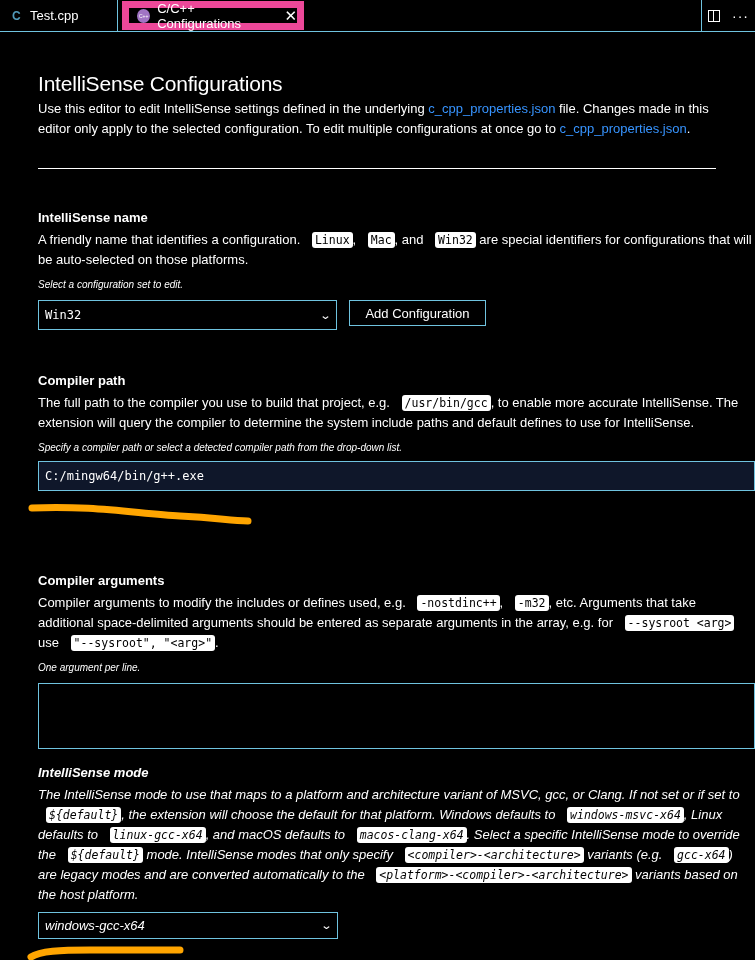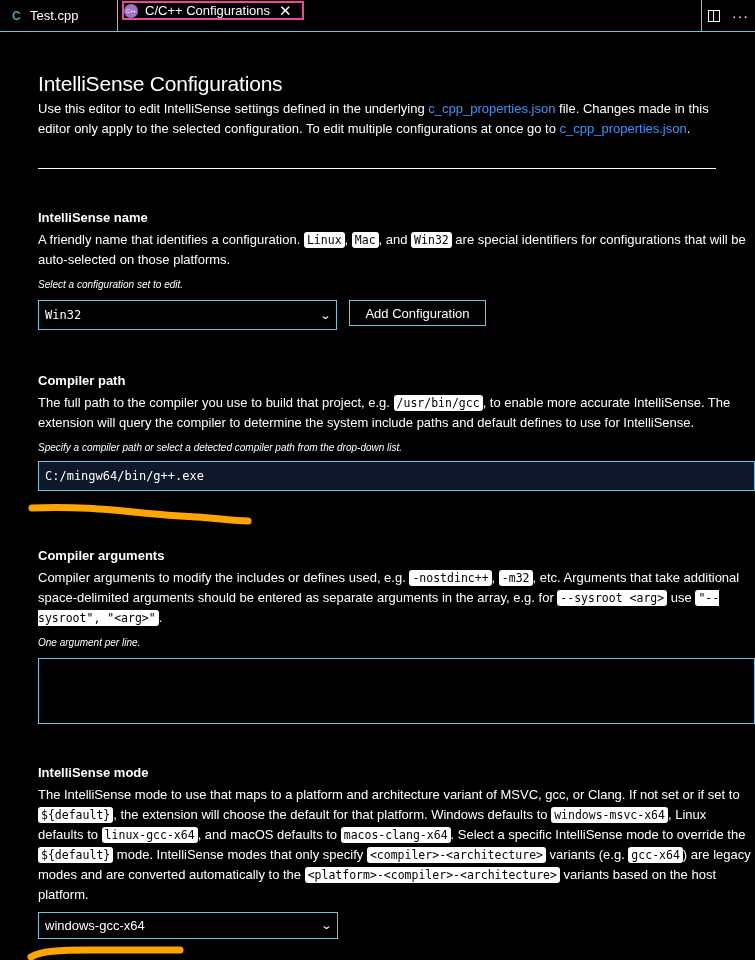--- a/index.html
+++ b/index.html
@@ -3,41 +3,41 @@
 <meta charset="utf-8">
 <style>
   * { box-sizing: border-box; margin: 0; padding: 0; }
   html, body { width: 755px; height: 960px; background: #000; overflow: hidden; }
   body { font-family: "Liberation Sans", "DejaVu Sans", sans-serif; color: #fff; position: relative; }
 
   
   .tabbar { position: absolute; top: 0; left: 0; width: 755px; height: 32px; background: #000; border-bottom: 1px solid #6fc3df; }
   .tab { position: absolute; top: 0; height: 31px; display: flex; align-items: center; font-size: 13px; color: #fff; }
   .tab.inactive { left: 0; width: 118px; padding-left: 12px; border-right: 1px solid #6fc3df; }
-  .tab.active { left: 122px; top: 1px; height: 19px; width: 182px; border: 2px solid #ec4899; }
+  .tab.active { left: 122px; top: 1px; height: 29px; width: 182px; padding-left: 8px; border: 7px solid #ec4899; }
   .tab-icon-cpp { color: #519aba; font-weight: bold; font-size: 12px; margin-right: 6px; width: 12px; display: inline-block; }
   .tab-icon-config { width: 14px; height: 14px; border-radius: 50%; background: #a074c4; margin-right: 7px; display: inline-flex; align-items: center; justify-content: center; font-size: 5px; color: #fff; }
   .tab-close { margin-left: 9px; font-size: 15px; cursor: pointer; }
   .tabbar-actions { position: absolute; right: 0; top: 0; height: 31px; width: 54px; border-left: 1px solid #6fc3df; display: flex; align-items: center; justify-content: space-around; }
   .split-icon { width: 12px; height: 12px; border: 1.5px solid #fff; position: relative; }
   .split-icon::after { content: ""; position: absolute; left: 3.5px; top: 0; width: 1.5px; height: 100%; background: #fff; }
   .more-icon { font-size: 14px; letter-spacing: 1px; line-height: 1; }
 
   
   .content { position: absolute; top: 33px; left: 38px; width: 680px; }
   h1 { font-size: 21px; font-weight: normal; margin-top: 38px; line-height: 26px; letter-spacing: -0.2px; }
   p.desc { font-size: 13px; line-height: 20px; margin-top: 2px; color: #fff; }
   a.link { color: #3794ff; text-decoration: none; }
   .divider { position: absolute; left: 0; width: 678px; top: 135px; height: 1px; background: #fff; }
 
   .section { position: absolute; left: 0; width: 717px; }
   .section h2 { font-size: 13px; font-weight: bold; line-height: 18px; }
   .section p { font-size: 13px; line-height: 20px; margin-top: 3px; }
   .section .hint { font-style: italic; margin-top: 6px; font-size: 10px; line-height: 18px; }
-  code { font-family: "DejaVu Sans Mono", "Liberation Mono", monospace; font-size: 11.5px; background: #fff; color: #000; padding: 1px 3px; border-radius: 3px; }
+  code { font-family: "DejaVu Sans Mono", "Liberation Mono", monospace; font-size: 11.5px; background: #fff; color: #000; padding: 1px 3px; border-radius: 3px; margin-left: 8px; }
 
   .select { border: 1px solid #6fc3df; background: #000; color: #fff; height: 30px; display: flex; align-items: center; justify-content: space-between; padding: 0 6px; font-size: 13px; }
   .select .chev { font-size: 11px; transform: scaleX(1.3); }
   .mono { font-family: "DejaVu Sans Mono", "Liberation Mono", monospace; font-size: 12px; }
   .btn { border: 1px solid #6fc3df; background: #000; color: #fff; height: 26px; display: inline-flex; align-items: center; justify-content: center; font-size: 13px; }
   .input { border: 1px solid #6fc3df; background: #0f172a; height: 30px; display: flex; align-items: center; padding-left: 6px; }
   .textarea { border: 1px solid #6fc3df; background: #000; }
 
   .scribble { position: absolute; pointer-events: none; }
 </style>
@@ -80,28 +80,28 @@
 
   <div class="section" style="top:339px;">
     <h2>Compiler path</h2>
     <p><span>The full path to the compiler you use to build that project, e.g. </span><code>/usr/bin/gcc</code><span>, to enable more accurate IntelliSense. The extension will query the compiler to determine the system include paths and default defines to use for IntelliSense.</span></p>
     <div class="hint">Specify a compiler path or select a detected compiler path from the drop-down list.</div>
     <div class="input" style="width:717px; margin-top:4px;">
       <span class="mono">C:/mingw64/bin/g++.exe</span>
     </div>
   </div>
 
-  <div class="section" style="top:514px;">
+  <div class="section" style="top:539px;">
     <h2>Compiler arguments</h2>
     <p><span>Compiler arguments to modify the includes or defines used, e.g. </span><code>-nostdinc++</code><span>, </span><code>-m32</code><span>, etc. Arguments that take additional space-delimited arguments should be entered as separate arguments in the array, e.g. for </span><code>--sysroot &lt;arg&gt;</code><span> use </span><code>"--sysroot", "&lt;arg&gt;"</code><span>.</span></p>
     <div class="hint">One argument per line.</div>
     <div class="textarea" style="width:717px; height:66px; margin-top:6px;"></div>
   </div>
 
-  <div class="section" style="top:731px;">
+  <div class="section" style="top:731px;font-style:italic;">
     <h2>IntelliSense mode</h2>
     <p><span>The IntelliSense mode to use that maps to a platform and architecture variant of MSVC, gcc, or Clang. If not set or if set to </span><code>${default}</code><span>, the extension will choose the default for that platform. Windows defaults to </span><code>windows-msvc-x64</code><span>, Linux defaults to </span><code>linux-gcc-x64</code><span>, and macOS defaults to </span><code>macos-clang-x64</code><span>. Select a specific IntelliSense mode to override the </span><code>${default}</code><span> mode. IntelliSense modes that only specify </span><code>&lt;compiler&gt;-&lt;architecture&gt;</code><span> variants (e.g. </span><code>gcc-x64</code><span>) are legacy modes and are converted automatically to the </span><code>&lt;platform&gt;-&lt;compiler&gt;-&lt;architecture&gt;</code><span> variants based on the host platform.</span></p>
     <div class="select" style="width:300px; height:27px; margin-top:7px;justify-content:space-between;">
       <span>windows-gcc-x64</span>
       <span class="chev">⌄</span>
     </div>
   </div>
 </div>
 
 <svg class="scribble" style="left:0; top:0;" width="755" height="960">

